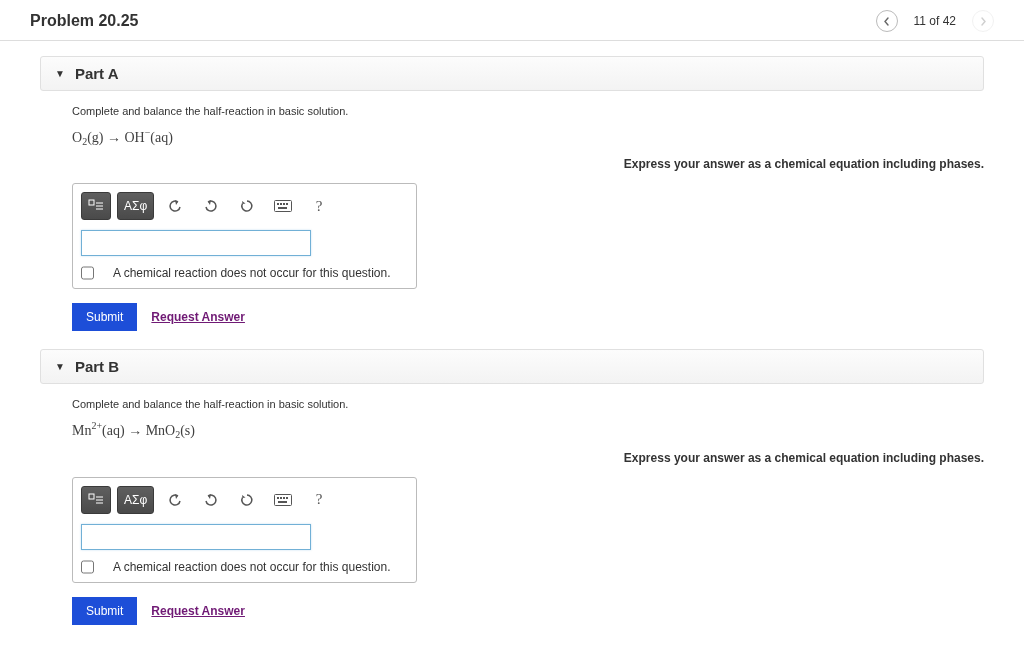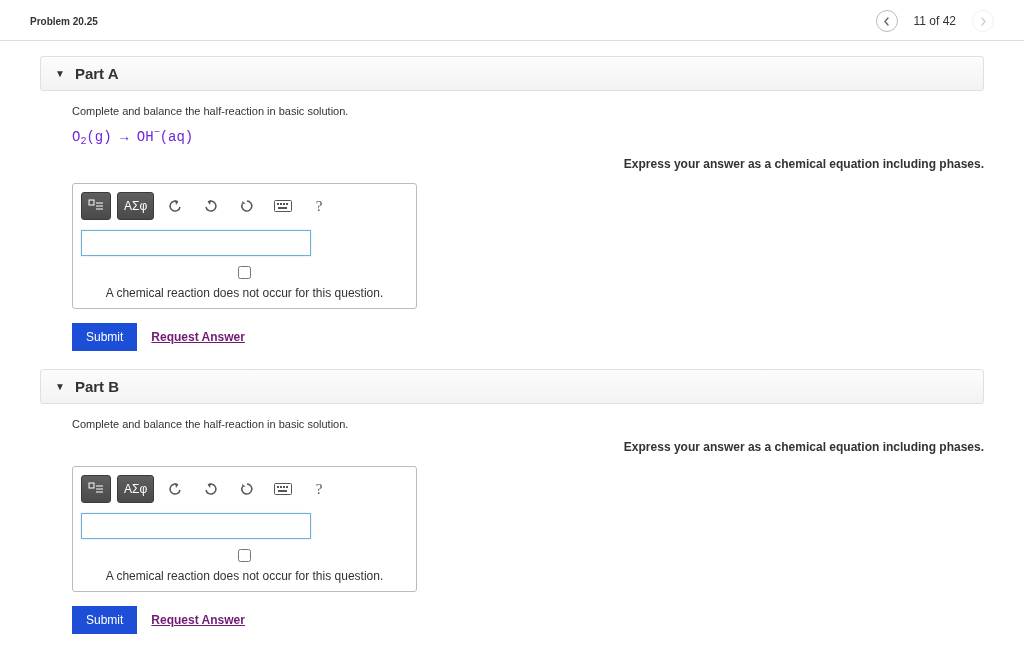--- a/index.html
+++ b/index.html
@@ -11,21 +11,21 @@
   }
   .header {
     display: flex;
     justify-content: space-between;
     align-items: center;
     padding: 10px 30px 8px 30px;
     border-bottom: 1px solid #ddd;
   }
   .problem-title {
     font-weight: bold;
-    font-size: 10px;
+    font-size: 16px;
   }
   .nav {
     display: flex;
     align-items: center;
     gap: 16px;
   }
   .nav-btn {
     width: 22px;
     height: 22px;
     border-radius: 50%;
@@ -66,24 +66,24 @@
   }
   .part-body {
     padding: 0 0 18px 32px;
   }
   .desc {
     font-size: 11px;
     margin-bottom: 10px;
     color: #333;
   }
   .equation {
-    font-family: Liberation Mono, monospace;
+    font-family: Liberation Serif, serif;
     font-size: 14px;
     margin-bottom: 10px;
-    color: #6d28d9;
+    color: #404040;
   }
   .equation sub { font-size: 10px; }
   .equation sup { font-size: 10px; }
   .instruction {
     font-weight: bold;
     font-size: 12px;
     margin-bottom: 12px;
     text-align: right;
   }
   .input-box {
@@ -128,25 +128,23 @@
     height: 26px;
     border: 1px solid #71b0d6;
     outline: none;
     padding: 2px 5px;
     font-size: 12px;
     margin-bottom: 10px;
     box-shadow: 0 0 2px rgba(70,150,210,0.3);
   }
   .checkbox-row {
     display: flex;
-    align-items: center;
-    gap: 7px;
-    font-size: 12px;
-    color: #333;
-    flex-direction: column;
+    gap: 19px;
+    font-size: 12px;
+    color: #333;
   }
   .checkbox-row input { cursor: pointer; }
   .actions {
     display: flex;
     align-items: center;
     gap: 14px;
   }
   .submit-btn {
     background: #1d4ed8;
     color: #fff;
@@ -249,20 +247,21 @@
     </div>
   </div>
 
   <div class="part-header">
     <span class="caret">▼</span>
     <span class="label">Part B</span>
   </div>
 
   <div class="part-body">
     <div class="desc">Complete and balance the half-reaction in basic solution.</div>
+    <div class="equation">Mn<sup>2+</sup>(aq) → MnO<sub>2</sub>(s)</div>
     <div class="instruction">Express your answer as a chemical equation including phases.</div>
 
     <div class="input-box">
       <div class="toolbar">
         <div class="tbtn dark">
           <svg width="16" height="14" viewBox="0 0 16 14">
               <rect x="1" y="1" width="5" height="5" fill="none" stroke="#fff" stroke-width="1"></rect>
               <line x1="8" y1="7" x2="15" y2="7" stroke="#fff" stroke-width="1"></line>
               <line x1="8" y1="4" x2="15" y2="4" stroke="#fff" stroke-width="1"></line>
               <line x1="8" y1="10" x2="15" y2="10" stroke="#fff" stroke-width="1"></line>

